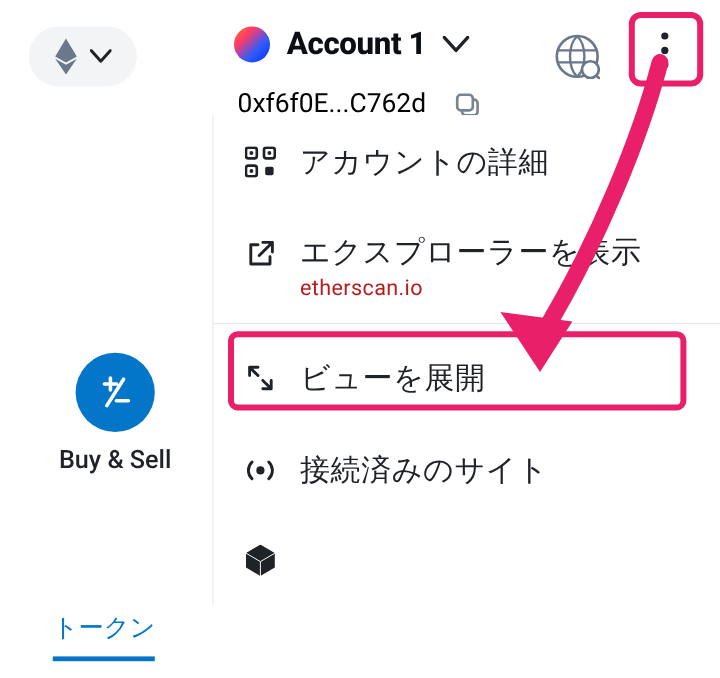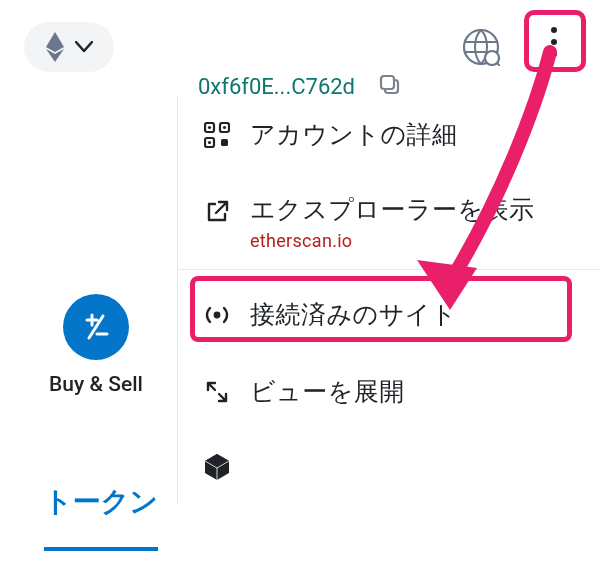--- a/index.html
+++ b/index.html
@@ -11,31 +11,31 @@
   .account-area { position: absolute; top: 22px; left: 195px; display: flex; align-items: center; gap: 14px; }
   .account-avatar { width: 30px; height: 30px; border-radius: 50%; background: linear-gradient(135deg, #ff7a18 0%, #ff3a6a 30%, #2b5cff 65%, #0b2bff 100%); }
   .account-name { font-size: 26px; font-weight: 800; color: #0b0f14; letter-spacing: -0.3px; }
   .account-chev { color: #1f2328; }
   .connected-indicator { position: absolute; top: 28px; right: 100px; width: 38px; height: 38px; }
   .kebab { position: absolute; top: 16px; right: 20px; width: 52px; height: 52px; display: flex; align-items: center; justify-content: center; border-radius: 10px; }
   .kebab-dots { display: flex; flex-direction: column; gap: 6px; }
   .kebab-dots span { width: 6px; height: 6px; border-radius: 50%; background: #1f2328; display: block; }
   .highlight-frame { position: absolute; border: 5px solid #ea1f6a; border-radius: 10px; pointer-events: none; }
   .kebab-highlight { top: 10px; right: 14px; width: 62px; height: 62px; }
-  .address-row { position: absolute; top: 74px; left: 198px; display: flex; align-items: flex-start; gap: 24px; color: #0f766e; font-size: 22px; }
+  .address-row { position: absolute; top: 74px; left: 198px; display: flex; align-items: flex-end; gap: 24px; color: #000000; font-size: 22px; }
   .copybtn { color: #7a8491; }
   .main { position: absolute; top: 130px; left: 0; right: 0; }
   .balance-area { text-align: center; margin-top: 10px; }
   .balance-masked { display: inline-block; width: 40px; height: 56px; border: 4px solid #1f2328; border-radius: 10px; margin-left: 70px; }
   .actions-row { display: flex; gap: 26px; margin-top: 94px; padding-left: 46px; }
   .action { display: flex; flex-direction: column; align-items: center; gap: 12px; width: 100px; }
   .action-circle { width: 66px; height: 66px; border-radius: 50%; background: #0376c9; color: #fff; display: flex; align-items: center; justify-content: center; font-size: 32px; font-weight: 300; }
   .action-label { font-size: 21px; color: #1f2328; font-weight: 500; white-space: nowrap; }
   .tabbar { position: absolute; bottom: 14px; left: 0; display: flex; padding-left: 44px; }
-  .tab { font-size: 28px; color: #0376c9; font-weight: 700; padding-bottom: 26px; border-bottom: 4px solid #0376c9; }
+  .tab { font-size: 21px; color: #0376c9; font-weight: 400; padding-bottom: 10px; border-bottom: 4px solid #0376c9; }
   .dropdown { position: absolute; top: 96px; left: 178px; right: 0; background: #ffffff; box-shadow: -1px 0 0 #e5e8ec; }
   .dd-item { display: flex; align-items: center; gap: 18px; padding: 22px 24px 22px 24px; }
   .dd-item.with-sub { padding-bottom: 12px; padding-top: 20px; align-items: flex-start; }
   .dd-icon { width: 30px; height: 30px; display: flex; align-items: center; justify-content: center; color: #1f2328; flex: 0 0 30px; }
   .dd-text { font-size: 25px; color: #1f2328; letter-spacing: 0.5px; }
   .dd-sub { font-size: 18px; color: #b91c1c; margin-top: 4px; letter-spacing: 0.3px; }
   .dd-col { display: flex; flex-direction: column; }
   .dd-sep { height: 1px; background: #e5e8ec; margin: 6px 0 6px 0; }
   .connected-highlight { top: 276px; left: 190px; width: 382px; height: 66px; border-radius: 8px; }
   .arrow-svg { position: absolute; top: 40px; left: 300px; width: 280px; height: 290px; pointer-events: none; }
@@ -51,20 +51,29 @@
           <path d="M10 0 L19 15 L10 20 L1 15 Z M10 22 L19 17 L10 30 L1 17 Z" fill="#6b778a"></path>
         </svg>
     </span>
     <span class="chev">
       <svg width="18" height="12" viewBox="0 0 18 12">
           <path d="M1 1 L9 10 L17 1" stroke="#1f2328" stroke-width="2.5" fill="none" stroke-linecap="round" stroke-linejoin="round"></path>
         </svg>
     </span>
   </div>
 
+  <div class="account-area">
+    <span class="account-avatar"></span>
+    <span class="account-name">Account 1</span>
+    <span class="account-chev">
+      <svg width="22" height="14" viewBox="0 0 22 14">
+          <path d="M1 1 L11 12 L21 1" stroke="#1f2328" stroke-width="2.8" fill="none" stroke-linecap="round" stroke-linejoin="round"></path>
+        </svg>
+    </span>
+  </div>
 
   <span class="connected-indicator">
     <svg width="38" height="38" viewBox="0 0 38 38">
       <circle cx="19" cy="19" r="17" stroke="#6b778a" stroke-width="2.2" fill="none"></circle>
       <path d="M19 2 C11 10 11 28 19 36 M19 2 C27 10 27 28 19 36 M3 14 H35 M3 24 H35" stroke="#6b778a" stroke-width="2" fill="none"></path>
       <circle cx="30" cy="30" r="7" fill="#fff" stroke="#6b778a" stroke-width="2.2"></circle>
       <line x1="35" y1="35" x2="39" y2="39" stroke="#6b778a" stroke-width="2.2"></line>
     </svg>
   </span>
 
@@ -137,35 +146,35 @@
     <span class="dd-col">
       <span class="dd-text">エクスプローラーを表示</span>
       <span class="dd-sub">etherscan.io</span>
     </span>
   </div>
 
   <div class="dd-sep"></div>
 
   <div class="dd-item">
     <span class="dd-icon">
+      <svg width="24" height="24" viewBox="0 0 24 24">
+          <path d="M3 10 V3 H10 M3 3 L10 10 M21 14 V21 H14 M21 21 L14 14" stroke="#1f2328" stroke-width="2.4" fill="none" stroke-linecap="round" stroke-linejoin="round"></path>
+        </svg>
+    </span>
+    <span class="dd-text">ビューを展開</span>
+  </div>
+
+  <div class="dd-item">
+    <span class="dd-icon">
       <svg width="28" height="22" viewBox="0 0 28 22">
           <circle cx="14" cy="11" r="3.4" fill="#1f2328"></circle>
           <path d="M7 4 C3 8 3 14 7 18 M21 4 C25 8 25 14 21 18" stroke="#1f2328" stroke-width="2.4" fill="none" stroke-linecap="round"></path>
         </svg>
     </span>
     <span class="dd-text">接続済みのサイト</span>
-  </div>
-
-  <div class="dd-item">
-    <span class="dd-icon">
-      <svg width="24" height="24" viewBox="0 0 24 24">
-          <path d="M3 10 V3 H10 M3 3 L10 10 M21 14 V21 H14 M21 21 L14 14" stroke="#1f2328" stroke-width="2.4" fill="none" stroke-linecap="round" stroke-linejoin="round"></path>
-        </svg>
-    </span>
-    <span class="dd-text">ビューを展開</span>
   </div>
 
   <div class="dd-item">
     <span class="dd-icon">
       <svg width="26" height="28" viewBox="0 0 26 28">
           <path d="M13 1 L25 8 V20 L13 27 L1 20 V8 Z" fill="#1f2328"></path>
           <path d="M13 1 L25 8 L13 15 L1 8 Z" fill="#1f2328"></path>
           <path d="M13 15 V27" stroke="#fff" stroke-width="0.8"></path>
           <path d="M1 8 L13 15 L25 8" stroke="#fff" stroke-width="0.8" fill="none"></path>
         </svg>

